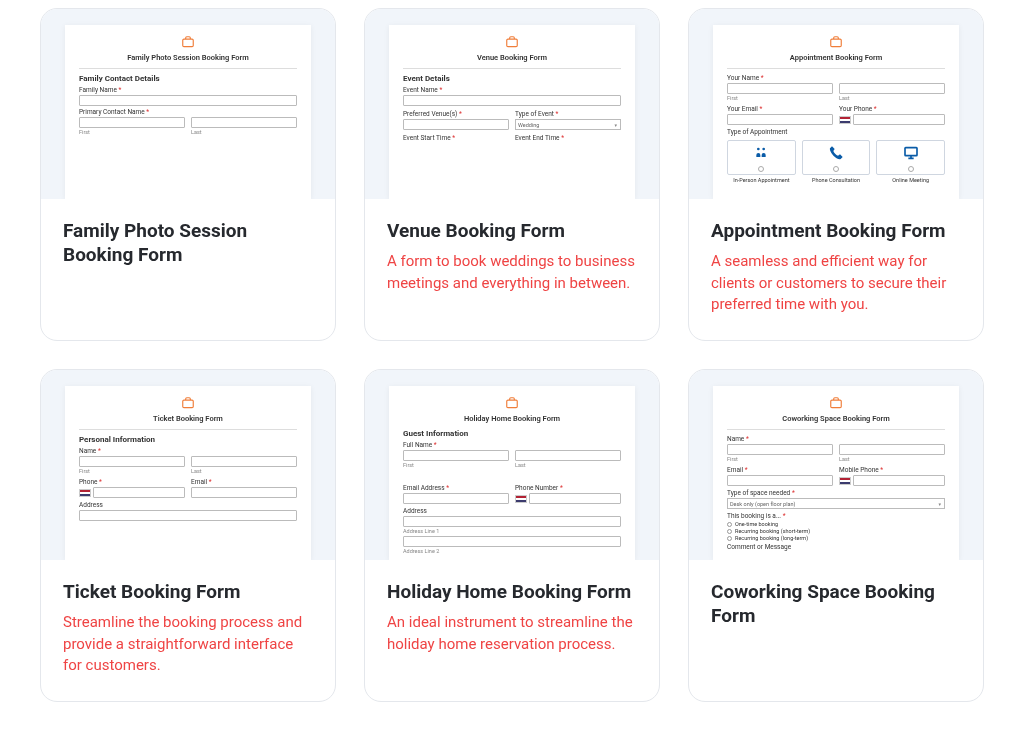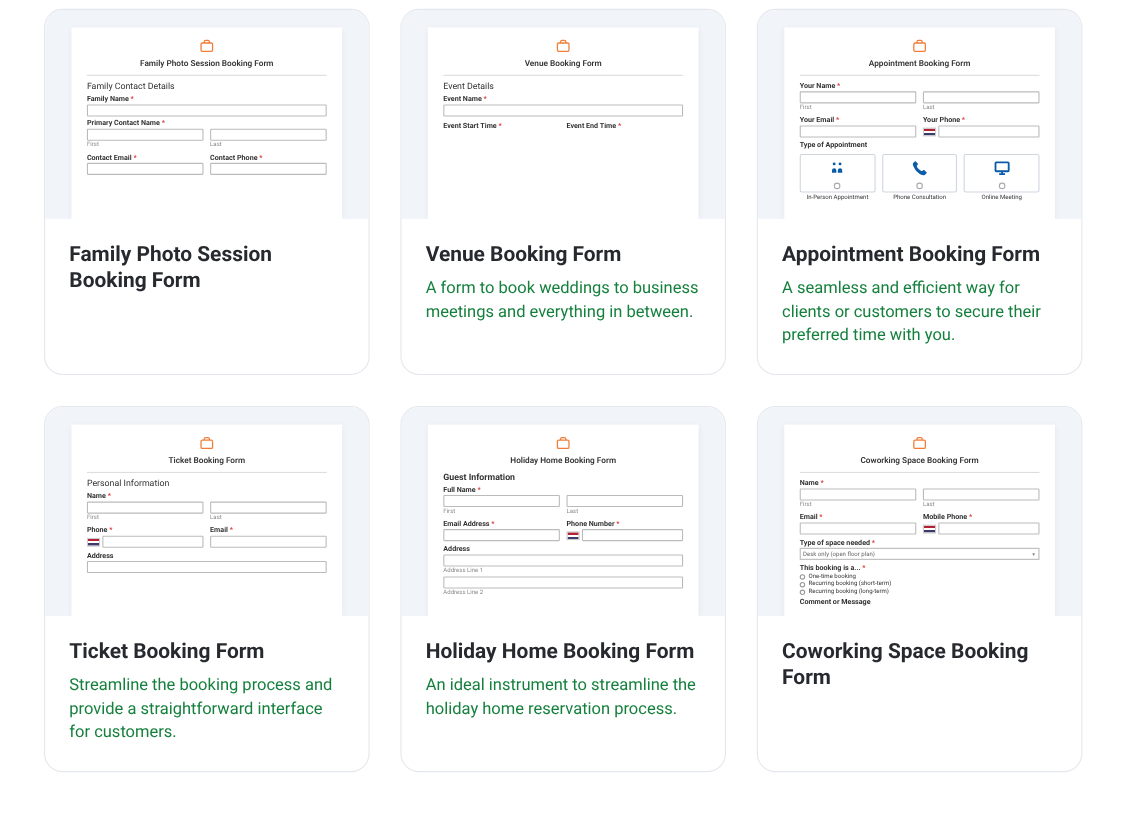--- a/index.html
+++ b/index.html
@@ -49,24 +49,24 @@
   .thumb-icon svg { width:14px; height:14px; }
   .thumb-title {
     text-align:center;
     font-size:7.5px;
     font-weight:600;
     margin-bottom:6px;
   }
   .thumb-divider { border-top:1px solid #ddd; margin:5px 0; }
   .thumb-section {
     font-size:8px;
-    font-weight:400;
+    font-weight:700;
     margin:4px 0 3px 0;
   }
-  .tlabel { font-size:6.5px; font-weight:700; margin:2px 0 1px 0; display:block;}
+  .tlabel { font-size:6.5px; font-weight:400; margin:2px 0 1px 0; display:block;}
   .tstar { color:#d33; }
   .tinput {
     border:1px solid #bbb;
     height:11px;
     width:100%;
     background:#fff;
     border-radius:1px;
   }
   .tsublabel { font-size:5.5px; color:#888; margin-top:1px;}
   .trow { display:flex; gap:6px; }
@@ -117,21 +117,21 @@
   }
   .card-title {
     font-size: 19px;
     font-weight: 700;
     color: #26292e;
     margin-bottom: 8px;
     line-height:1.25;
   }
   .card-desc {
     font-size: 15px;
-    color: #15803d;
+    color: #ef4444;
     line-height: 1.45;
   }
 </style>
 </head>
 <body>
 
 <div class="grid">
 
   <div class="card">
     <div class="thumb">
@@ -151,30 +151,20 @@
         <div class="trow">
           <div>
               <div class="tinput"></div>
               <div class="tsublabel">First</div>
             </div>
           <div>
               <div class="tinput"></div>
               <div class="tsublabel">Last</div>
             </div>
         </div>
-        <div class="trow" style="margin-top:2px">
-          <div>
-              <span class="tlabel"><span>Contact Email</span> <span class="tstar">*</span></span>
-              <div class="tinput"></div>
-            </div>
-          <div>
-              <span class="tlabel"><span>Contact Phone</span> <span class="tstar">*</span></span>
-              <div class="tinput"></div>
-            </div>
-        </div>
       </div>
     </div>
     <div class="card-body">
       <div class="card-title">Family Photo Session Booking Form</div>
     </div>
   </div>
 
   <div class="card">
     <div class="thumb">
       <div class="thumb-inner">
@@ -182,20 +172,30 @@
           <svg viewBox="0 0 24 24" fill="none" stroke="#f07e3a" stroke-width="2">
               <rect x="3" y="7" width="18" height="13" rx="2"></rect>
               <path d="M8 7V5a2 2 0 0 1 2-2h4a2 2 0 0 1 2 2v2"></path>
             </svg>
         </div>
         <div class="thumb-title">Venue Booking Form</div>
         <div class="thumb-divider"></div>
         <div class="thumb-section">Event Details</div>
         <span class="tlabel"><span>Event Name</span> <span class="tstar">*</span></span>
         <div class="tinput"></div>
+        <div class="trow" style="margin-top:2px">
+          <div>
+              <span class="tlabel"><span>Preferred Venue(s)</span> <span class="tstar">*</span></span>
+              <div class="tinput"></div>
+            </div>
+          <div>
+              <span class="tlabel"><span>Type of Event</span> <span class="tstar">*</span></span>
+              <div class="tselect">Wedding</div>
+            </div>
+        </div>
         <div class="trow" style="margin-top:2px">
           <div>
               <span class="tlabel"><span>Event Start Time</span> <span class="tstar">*</span></span>
             </div>
           <div>
               <span class="tlabel"><span>Event End Time</span> <span class="tstar">*</span></span>
             </div>
         </div>
       </div>
     </div>
@@ -338,21 +338,21 @@
         <div class="trow">
           <div>
               <div class="tinput"></div>
               <div class="tsublabel">First</div>
             </div>
           <div>
               <div class="tinput"></div>
               <div class="tsublabel">Last</div>
             </div>
         </div>
-        <div class="trow" style="margin-top:2px">
+        <div class="trow" style="margin-top:14px">
           <div>
               <span class="tlabel"><span>Email Address</span> <span class="tstar">*</span></span>
               <div class="tinput"></div>
             </div>
           <div>
               <span class="tlabel"><span>Phone Number</span> <span class="tstar">*</span></span>
               <div class="tflag">
                 <div class="flag-box"></div>
                 <div class="tinput"></div>
               </div>

